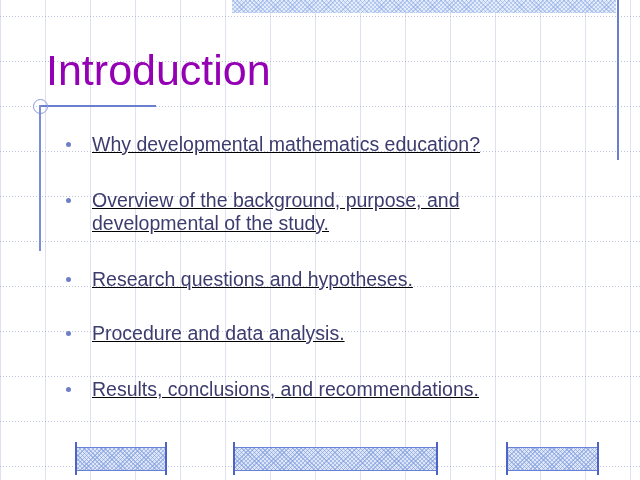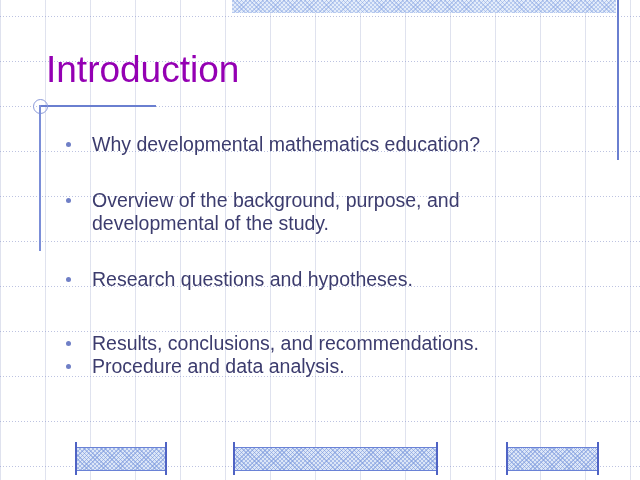--- a/index.html
+++ b/index.html
@@ -101,34 +101,35 @@
     border: 1.5px solid #8b9ada;
     border-radius: 50%;
     background: transparent;
   }
 
   
   .title {
     position: absolute;
     left: 46px;
     top: 46px;
-    font-size: 37px;
+    font-size: 43px;
     line-height: 48px;
     font-weight: normal;
     color: #9400b3;
     letter-spacing: 0px;
     white-space: nowrap;
   }
 
   
   .body {
     position: absolute;
     left: 60px;
     top: 133px;
     width: 520px;
+    text-decoration: underline;
   }
   .bullet-row {
     position: relative;
     display: block;
     padding-left: 32px;
     color: #3c3c6e;
     font-size: 19.5px;
     line-height: 23px;
   }
   .bullet-row .dot {
@@ -177,33 +178,33 @@
     <div class="bullet-row" style="margin-bottom:33px;">
       <span class="dot"></span>
       <span class="txt">Why developmental mathematics education?</span>
     </div>
 
     <div class="bullet-row" style="margin-bottom:33px;">
       <span class="dot"></span>
       <span class="txt">Overview of the background, purpose, and developmental of the study.</span>
     </div>
 
-    <div class="bullet-row" style="margin-bottom:41px;">
+    <div class="bullet-row" style="margin-bottom:31px;">
       <span class="dot"></span>
       <span class="txt">Research questions and hypotheses.</span>
     </div>
 
+    <div class="bullet-row" style="margin-bottom:33px;">
+      <span class="dot"></span>
+      <span class="txt">Procedure and data analysis.</span>
+    </div>
+
     <div class="bullet-row">
       <span class="dot"></span>
       <span class="txt">Results, conclusions, and recommendations.</span>
-    </div>
-
-    <div class="bullet-row" style="margin-bottom:33px;">
-      <span class="dot"></span>
-      <span class="txt">Procedure and data analysis.</span>
     </div>
 
   </div>
 
   <div class="hatch framed" style="left:75px; top:447px; width:91px; height:22px;"></div>
   <div class="tick" style="left:75px; top:442px; height:33px;"></div>
   <div class="tick" style="left:165px; top:442px; height:33px;"></div>
 
   <div class="hatch framed" style="left:233px; top:447px; width:204px; height:22px;"></div>
   <div class="tick" style="left:233px; top:442px; height:33px;"></div>

